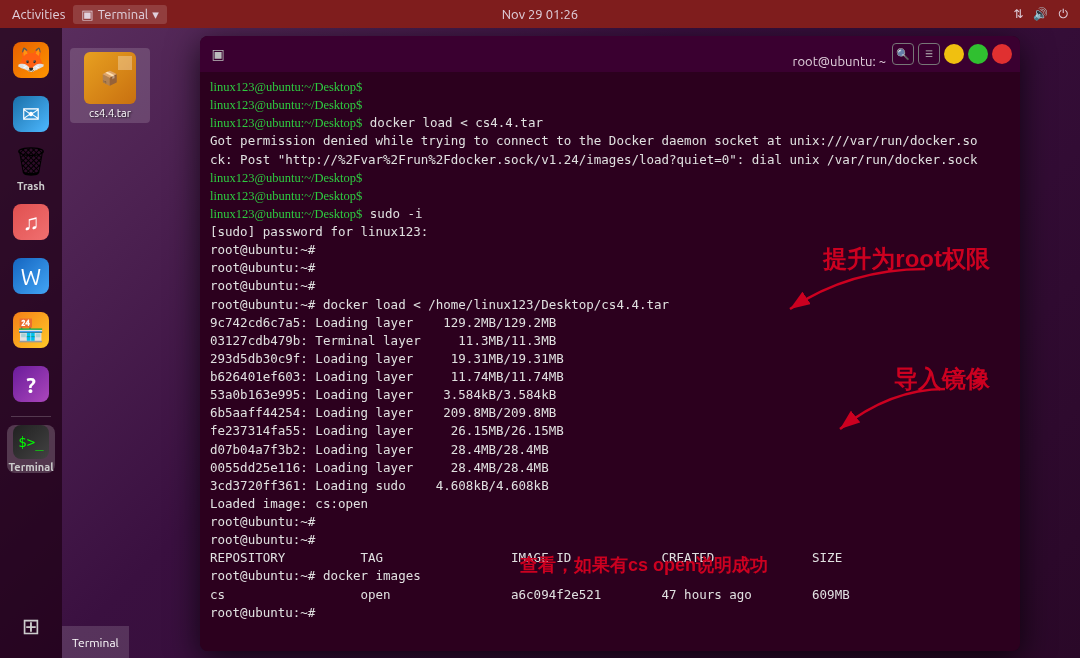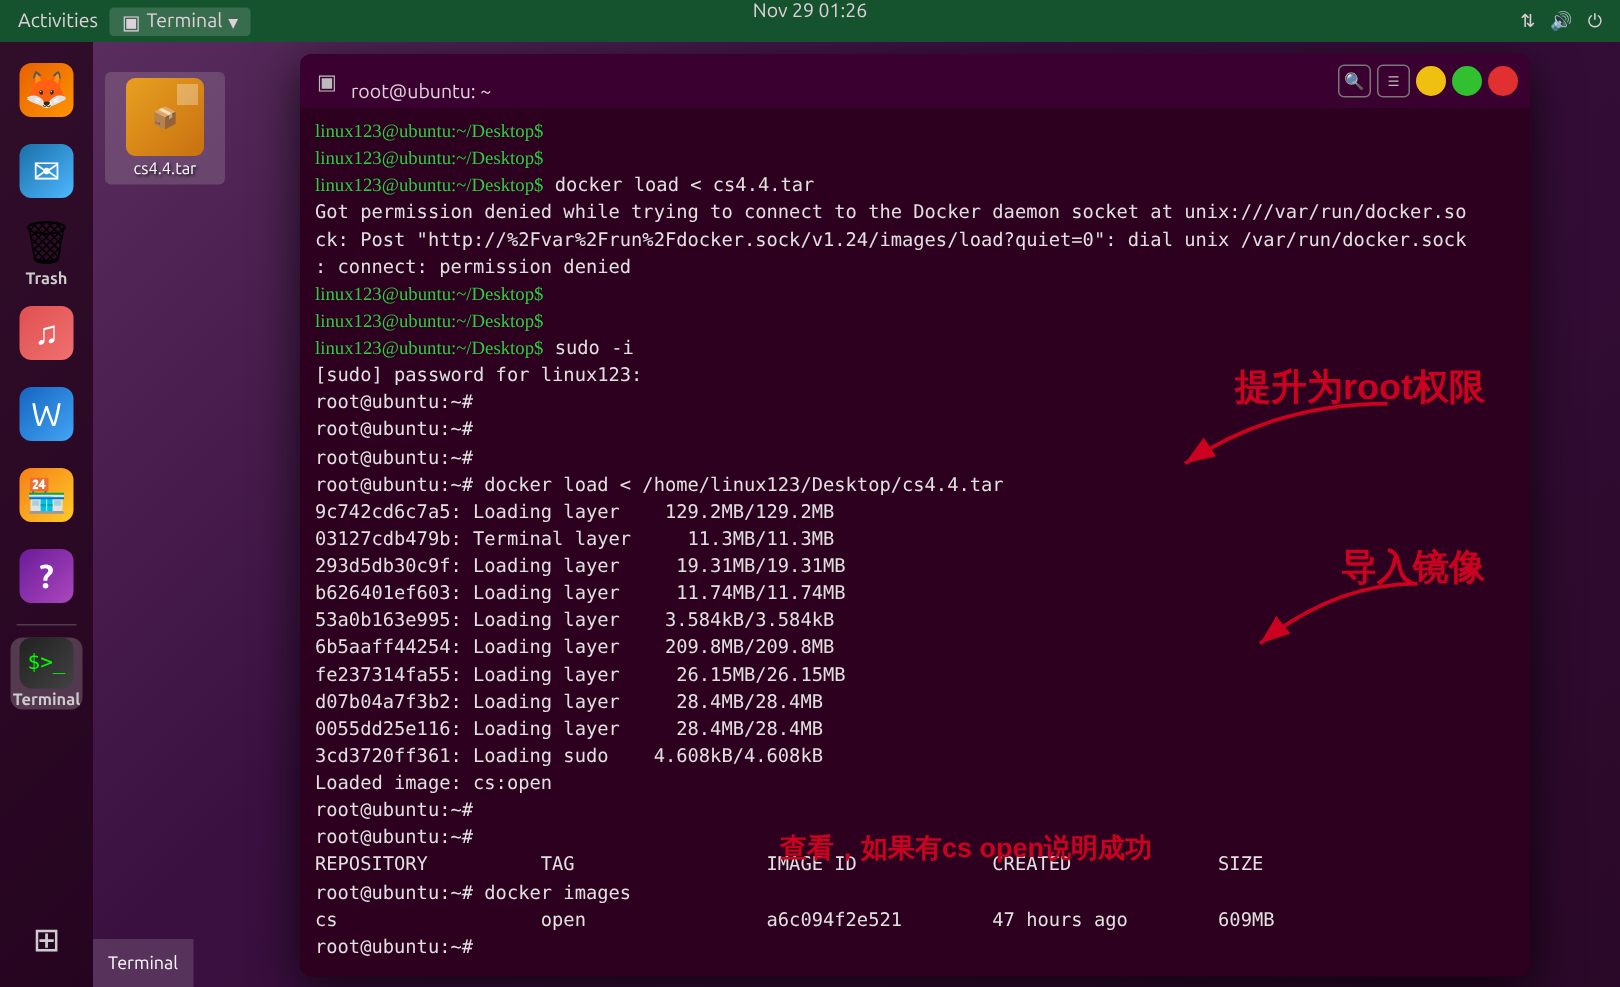--- a/index.html
+++ b/index.html
@@ -9,22 +9,23 @@
       overflow: hidden;
       font-family: 'Ubuntu', sans-serif;
       background: #2c001e;
       position: relative;
     }
 
     
     .topbar {
       width: 100%;
       height: 28px;
-      background: #14532d;
-      display: flex;
+      background: #7f1d1d;
+      display: flex;
+      align-items: center;
       justify-content: space-between;
       padding: 0 12px;
       color: #e0d0dc;
       font-size: 13px;
       position: relative;
       z-index: 100;
     }
     .topbar-left { display: flex; align-items: center; gap: 8px; }
     .topbar-center { position: absolute; left: 50%; transform: translateX(-50%); }
     .topbar-right { display: flex; align-items: center; gap: 10px; font-size: 12px; }
@@ -171,21 +172,21 @@
       width: 20px;
       height: 20px;
       display: flex;
       align-items: center;
       justify-content: center;
       color: #bbb;
       font-size: 14px;
     }
     .titlebar-title {
       flex: 1;
-      text-align: left;
+      text-align: right;
       color: #e0d0dc;
       font-size: 13px;
       margin-top: 14px;
     }
     .titlebar-controls {
       display: flex;
       gap: 4px;
       align-items: center;
     }
     .ctrl-btn {
@@ -339,21 +340,20 @@
       </div>
     </div>
 
     <div class="terminal-body">
 
       <div class="terminal-line"><span class="t-green">linux123@ubuntu:~/Desktop$</span><span class="t-white"> </span></div>
       <div class="terminal-line"><span class="t-green">linux123@ubuntu:~/Desktop$</span><span class="t-white"> </span></div>
       <div class="terminal-line"><span class="t-green">linux123@ubuntu:~/Desktop$</span><span class="t-white"> docker load &lt; cs4.4.tar</span></div>
       <div class="terminal-line"><span class="t-white">Got permission denied while trying to connect to the Docker daemon socket at unix:///var/run/docker.so</span></div>
       <div class="terminal-line"><span class="t-white">ck: Post "http://%2Fvar%2Frun%2Fdocker.sock/v1.24/images/load?quiet=0": dial unix /var/run/docker.sock</span></div>
-      <div class="terminal-line"><span class="t-white">: connect: permission denied</span></div>
       <div class="terminal-line"><span class="t-green">linux123@ubuntu:~/Desktop$</span><span class="t-white"> </span></div>
       <div class="terminal-line"><span class="t-green">linux123@ubuntu:~/Desktop$</span><span class="t-white"> </span></div>
       <div class="terminal-line"><span class="t-green">linux123@ubuntu:~/Desktop$</span><span class="t-white"> sudo -i</span></div>
       <div class="terminal-line"><span class="t-white">[sudo] password for linux123:</span></div>
       <div class="terminal-line"><span class="t-white">root@ubuntu:~#</span></div>
       <div class="terminal-line"><span class="t-white">root@ubuntu:~#</span></div>
       <div class="terminal-line"><span class="t-white">root@ubuntu:~#</span></div>
       <div class="terminal-line"><span class="t-white">root@ubuntu:~# docker load &lt; /home/linux123/Desktop/cs4.4.tar</span></div>
       <div class="terminal-line"><span class="t-white">9c742cd6c7a5: Loading layer    129.2MB/129.2MB</span></div>
       <div class="terminal-line"><span class="t-white">03127cdb479b: Terminal layer     11.3MB/11.3MB</span></div>

